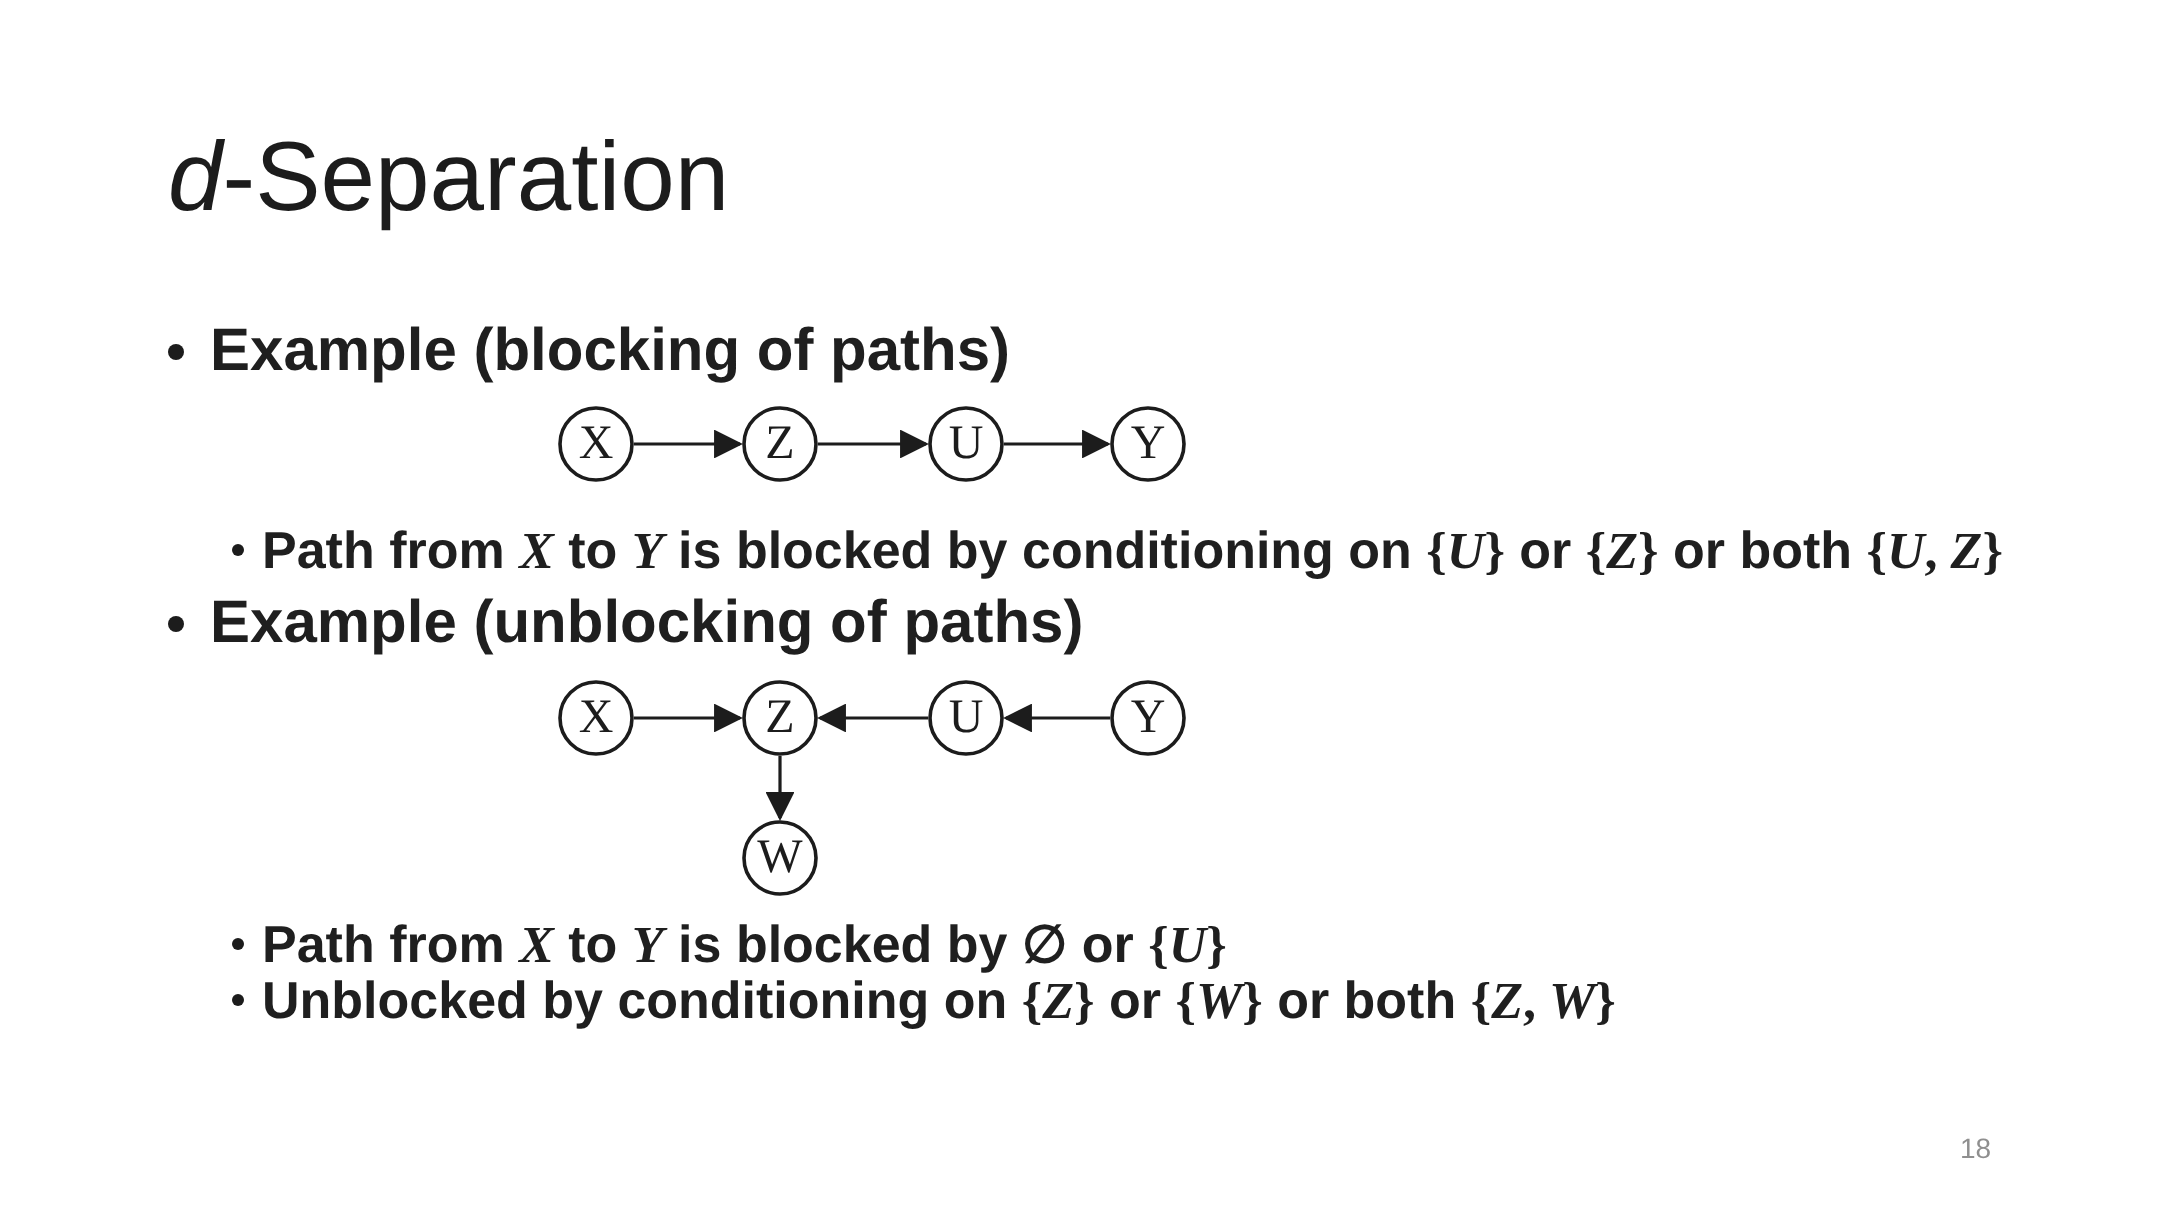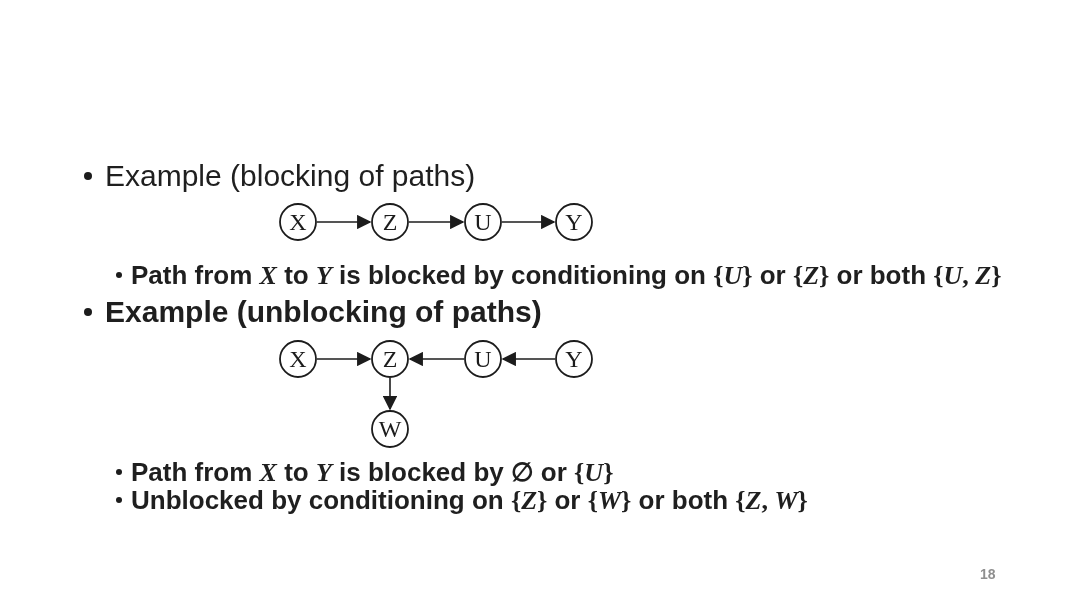--- a/index.html
+++ b/index.html
@@ -28,30 +28,31 @@
     flex:0 0 auto;border-radius:50%;background:#1c1c1c;
   }
   .l1 .dot{width:8px;height:8px;margin:13px 13px 0 0;}
   .l2 .dot{width:6px;height:6px;margin:11px 9px 0 0;}
   .st-i{font-style:italic;}
   .st-m{font-family:"Liberation Serif",serif;font-style:italic;}
   .st-b{font-family:"Liberation Serif",serif;}
   .graph{position:absolute;overflow:visible;}
   .page-number{
     left:980px;top:566px;
-    font-size:14px;color:#8f8f8f;font-weight:bold;
+    font-size:14px;color:#8f8f8f;
   }
 </style>
 </head>
 <body>
 
 <div class="slide">
 
+  <div class="abs title"><span class="st-i">d</span><span>-Separation</span></div>
 
-  <div class="abs bullet-row l1" style="left:84px;top:159px;">
+  <div class="abs bullet-row l1" style="left:84px;top:159px;font-weight:bold;">
     <span class="dot"></span>
     <span><span>Example (blocking of paths)</span></span>
   </div>
 
   <svg class="graph" width="334" height="52" style="left: 270px; top: 196px;">
       <defs>
         <marker id="ah-chain" viewBox="0 0 10 10" refX="9" refY="5" markerWidth="9" markerHeight="9" orient="auto">
           <path d="M0,0 L10,5 L0,10 z" fill="#1c1c1c"></path>
         </marker>
       </defs>

